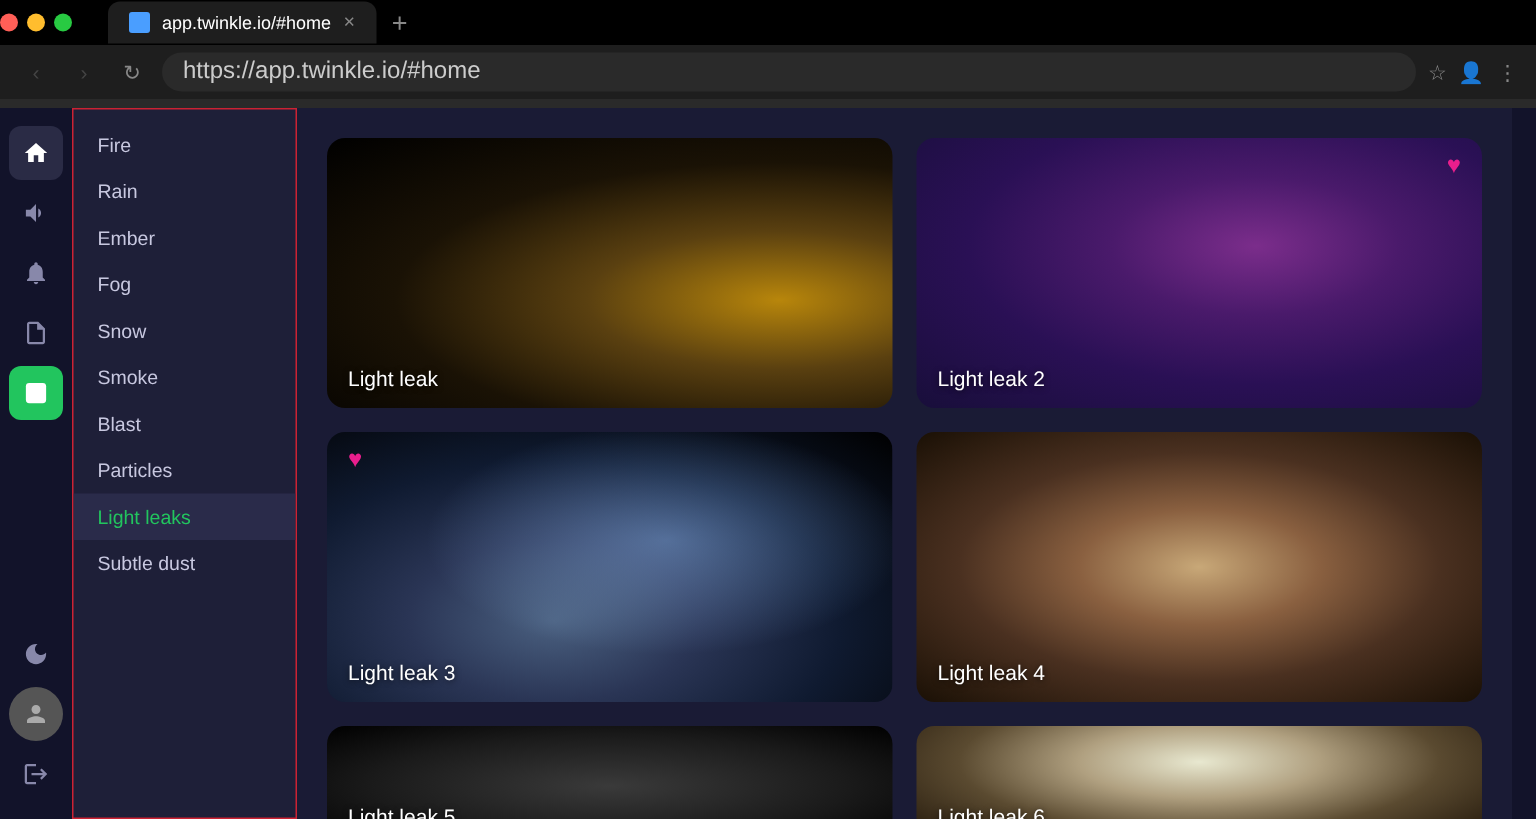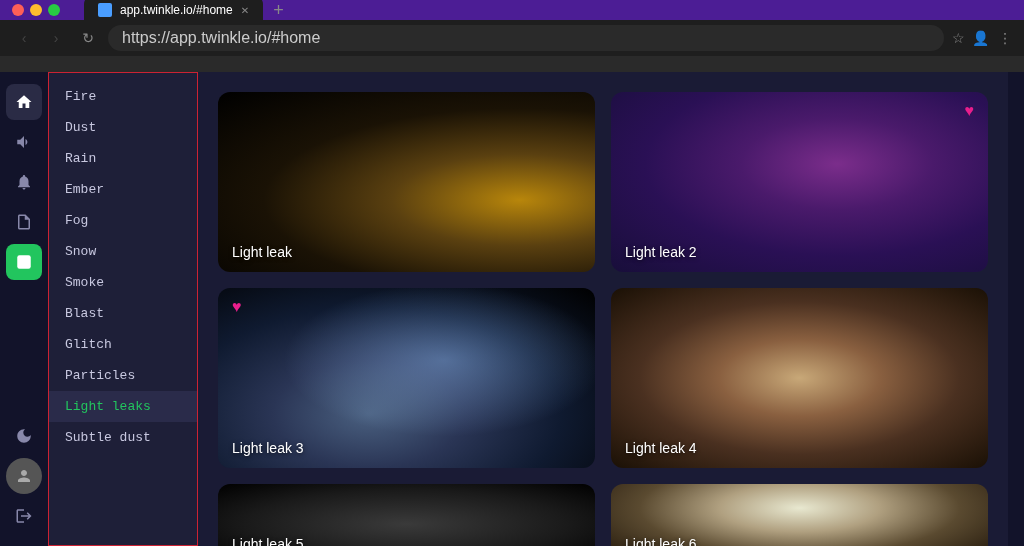--- a/index.html
+++ b/index.html
@@ -12,25 +12,25 @@
       background: #1a1a2e;
     }
 
     
     .browser-chrome {
       background: #2a2a2a;
       height: 72px;
     }
 
     .browser-titlebar {
-      background: #4c1d95;
-      height: 20px;
-      display: flex;
-      align-items: center;
-      padding: 0 12px;
+      background: #000000;
+      height: 30px;
+      display: flex;
+      align-items: center;
+      padding: 0 0;
       gap: 8px;
     }
 
     .traffic-lights {
       display: flex;
       gap: 6px;
       align-items: center;
     }
 
     .traffic-light {
@@ -193,21 +193,20 @@
       padding: 8px 0;
       overflow-y: auto;
     }
 
     .sidebar-item {
       padding: 8px 16px;
       font-size: 13px;
       color: #c8c8e0;
       cursor: pointer;
       border-radius: 0;
-      font-family: Liberation Mono, monospace;
     }
     .sidebar-item.active { background: #2a2b4a; color: #22c55e; }
 
     
     .main-content {
       flex: 1;
       background: #1a1b35;
       padding: 20px;
       overflow-y: auto;
     }
@@ -357,28 +356,26 @@
     </div>
     <div class="rail-icon">
       <svg width="18" height="18" viewBox="0 0 24 24" fill="currentColor">
           <path d="M17 7l-1.41 1.41L18.17 11H8v2h10.17l-2.58 2.58L17 17l5-5zM4 5h8V3H4c-1.1 0-2 .9-2 2v14c0 1.1.9 2 2 2h8v-2H4V5z"></path>
         </svg>
     </div>
   </div>
 
   <div class="sidebar">
     <div class="sidebar-item"><span>Fire</span></div>
-    <div class="sidebar-item"><span>Dust</span></div>
     <div class="sidebar-item"><span>Rain</span></div>
     <div class="sidebar-item"><span>Ember</span></div>
     <div class="sidebar-item"><span>Fog</span></div>
     <div class="sidebar-item"><span>Snow</span></div>
     <div class="sidebar-item"><span>Smoke</span></div>
     <div class="sidebar-item"><span>Blast</span></div>
-    <div class="sidebar-item"><span>Glitch</span></div>
     <div class="sidebar-item"><span>Particles</span></div>
     <div class="sidebar-item active"><span>Light leaks</span></div>
     <div class="sidebar-item"><span>Subtle dust</span></div>
   </div>
 
   <div class="main-content">
     <div class="grid">
 
       <div class="card card-light-leak-1">
         <span class="card-label">Light leak</span>

